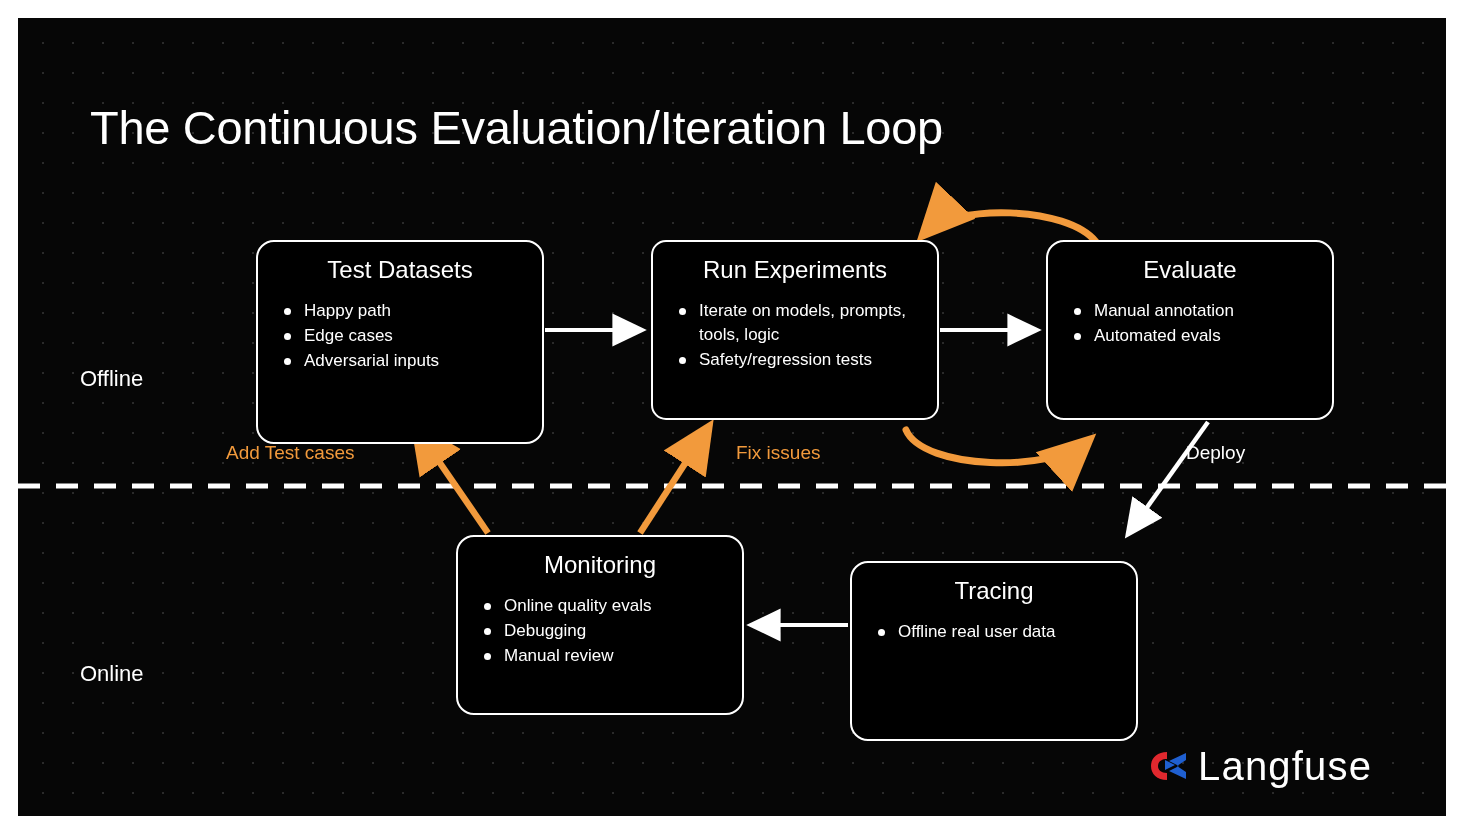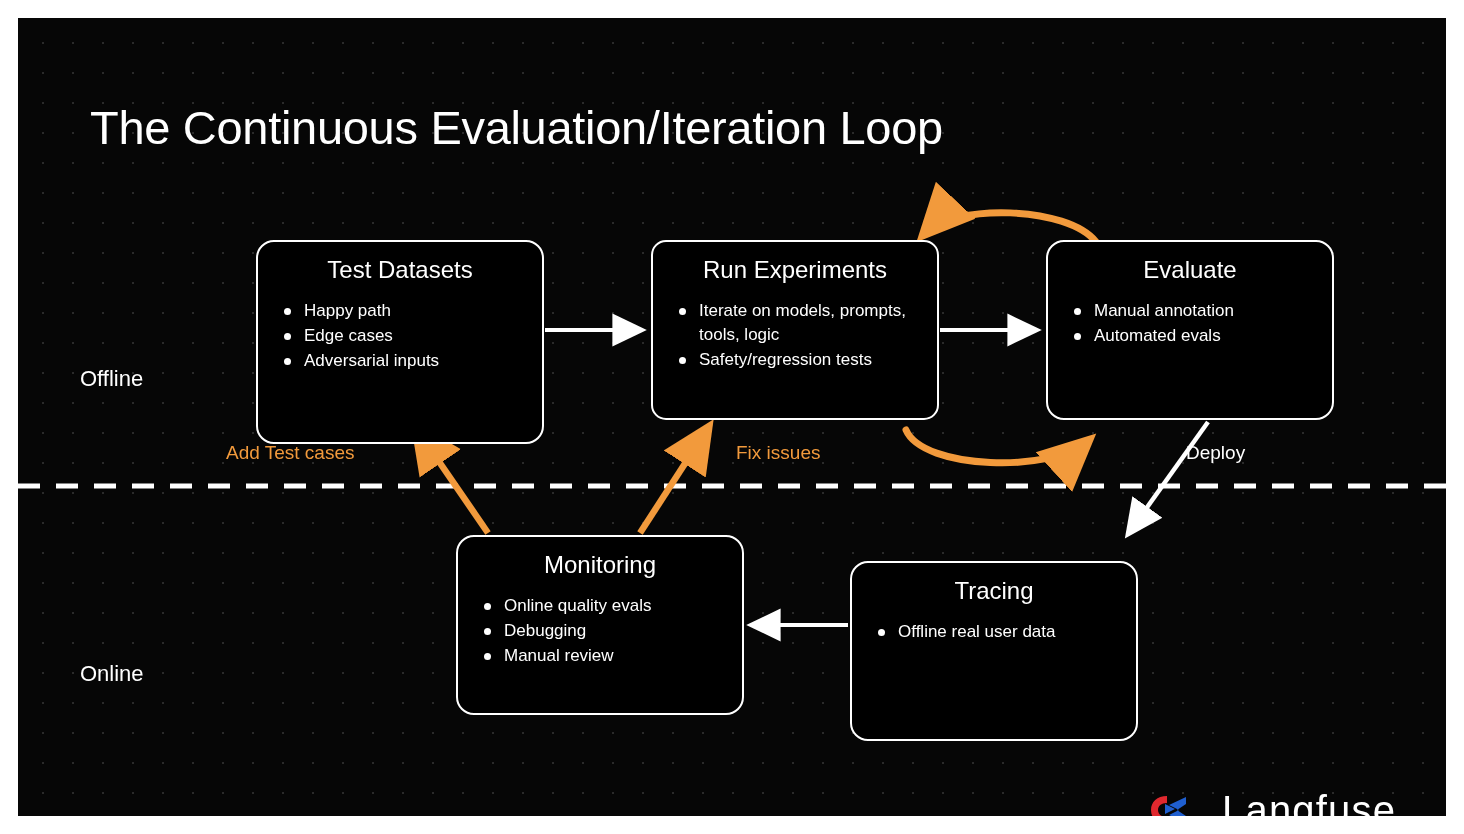--- a/index.html
+++ b/index.html
@@ -100,24 +100,24 @@
     font-size: 19px;
     white-space: nowrap;
   }
   #label-add-test-cases { left: 208px; top: 424px; color: #f29a3c; }
   #label-fix-issues     { left: 718px; top: 424px; color: #f29a3c; }
   #label-deploy         { left: 1168px; top: 424px; color: #ffffff; }
 
   #logo {
     position: absolute;
     left: 1128px;
-    top: 772px;
+    top: 728px;
     display: flex;
     align-items: center;
-    gap: 30px;
+    gap: 6px;
   }
   #logo-wordmark {
     font-size: 40px;
     color: #ffffff;
     letter-spacing: 1.2px;
     line-height: 1;
   }
 </style>
 </head>
 <body>

